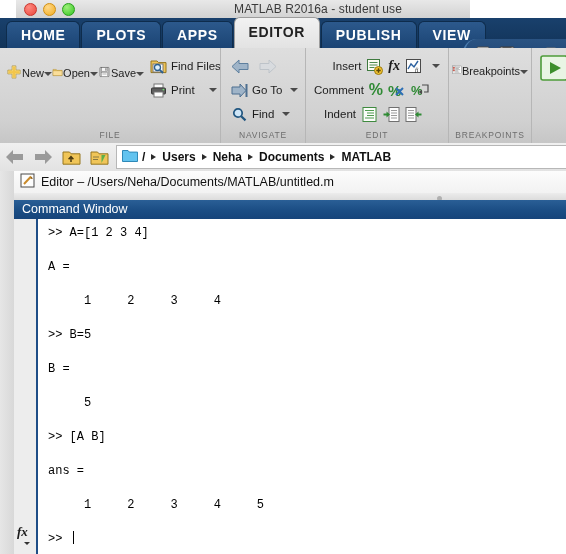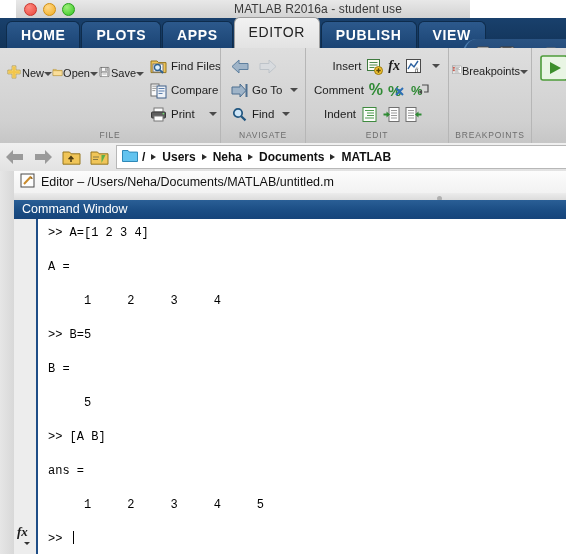--- a/index.html
+++ b/index.html
@@ -50,21 +50,21 @@
     border-radius: 6px 6px 0 0;
     border: 1px solid #0e2c4c; border-bottom: none;
     text-align: center;
     white-space: nowrap;
     user-select: none;
   }
   .tab.active {
     background: linear-gradient(to bottom, #f2f2f2, #e3e3e3);
     color: #222; border-color: #9c9c9c;
     height: 30px; line-height: 29px;
-    font-weight: normal;
+    font-weight: bold;
   }
   .quickaccess {
     position: absolute; right: 0; top: 18px; height: 30px;
     display: flex; align-items: center; gap: 5px;
     padding: 0 4px 0 10px;
     background: linear-gradient(to bottom, #2a5382, #1d4272);
     border-left: 2px solid #4b7cae;
     border-radius: 14px 0 0 14px;
     margin-top: 3px;
   }
@@ -291,32 +291,20 @@
           <div class="smallrow">
             <span class="iconbox">
               <svg width="17" height="17" viewBox="0 0 17 17">
                 <path d="M1 3 h6 l1.6 1.6 h7.4 v10 h-15 z" fill="#f0c558" stroke="#96761f"></path>
                 <rect x="3" y="6" width="10" height="8" fill="#fdfdfd" stroke="#777"></rect>
                 <circle cx="7.5" cy="9.5" r="3" fill="#dff0fb" stroke="#2b5f8f" stroke-width="1.3"></circle>
                 <path d="M9.8 11.8 L13 15" stroke="#2b5f8f" stroke-width="1.8"></path>
               </svg>
             </span>
             <span class="lbl">Find Files</span>
-          </div>
-          <div class="smallrow">
-            <span class="iconbox">
-              <svg width="17" height="17" viewBox="0 0 17 17">
-                <rect x="1" y="2" width="8" height="12" fill="#fafafa" stroke="#6f6f6f"></rect>
-                <rect x="7" y="4" width="9" height="12" fill="#eef2f7" stroke="#3f5f88"></rect>
-                <path d="M8.5 6.5h6M8.5 9h6M8.5 11.5h4" stroke="#5c7fae" stroke-width="1"></path>
-                <path d="M2.3 4.2h4.5M2.3 6.4h4.5M2.3 8.6h3" stroke="#9a9a9a" stroke-width="1"></path>
-              </svg>
-            </span>
-            <span class="lbl">Compare</span>
-            <span class="caret-d" style="margin:0 0 0 10px"></span>
           </div>
           <div class="smallrow">
             <span class="iconbox">
               <svg width="17" height="17" viewBox="0 0 17 17">
                 <rect x="4" y="2" width="9" height="4" fill="#fcfcfc" stroke="#777"></rect>
                 <rect x="1.5" y="6" width="14" height="6" rx="1" fill="#5e5e5e" stroke="#3a3a3a"></rect>
                 <rect x="4" y="10" width="9" height="5" fill="#fdfdfd" stroke="#777"></rect>
                 <circle cx="13.4" cy="7.6" r="0.9" fill="#6fe06f"></circle>
               </svg>
             </span>

